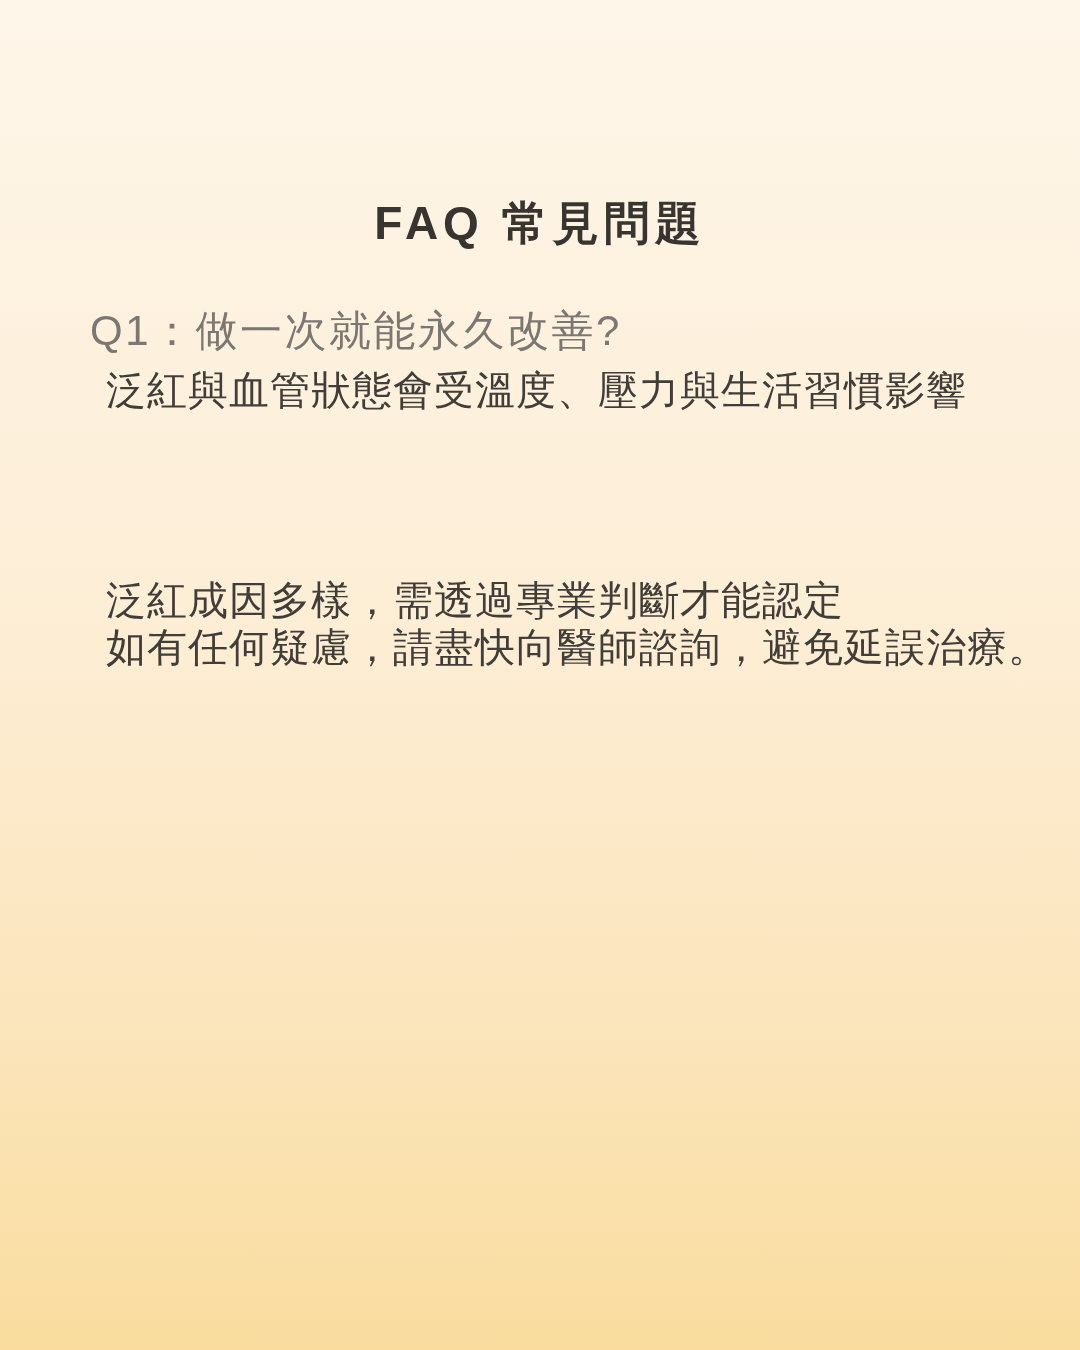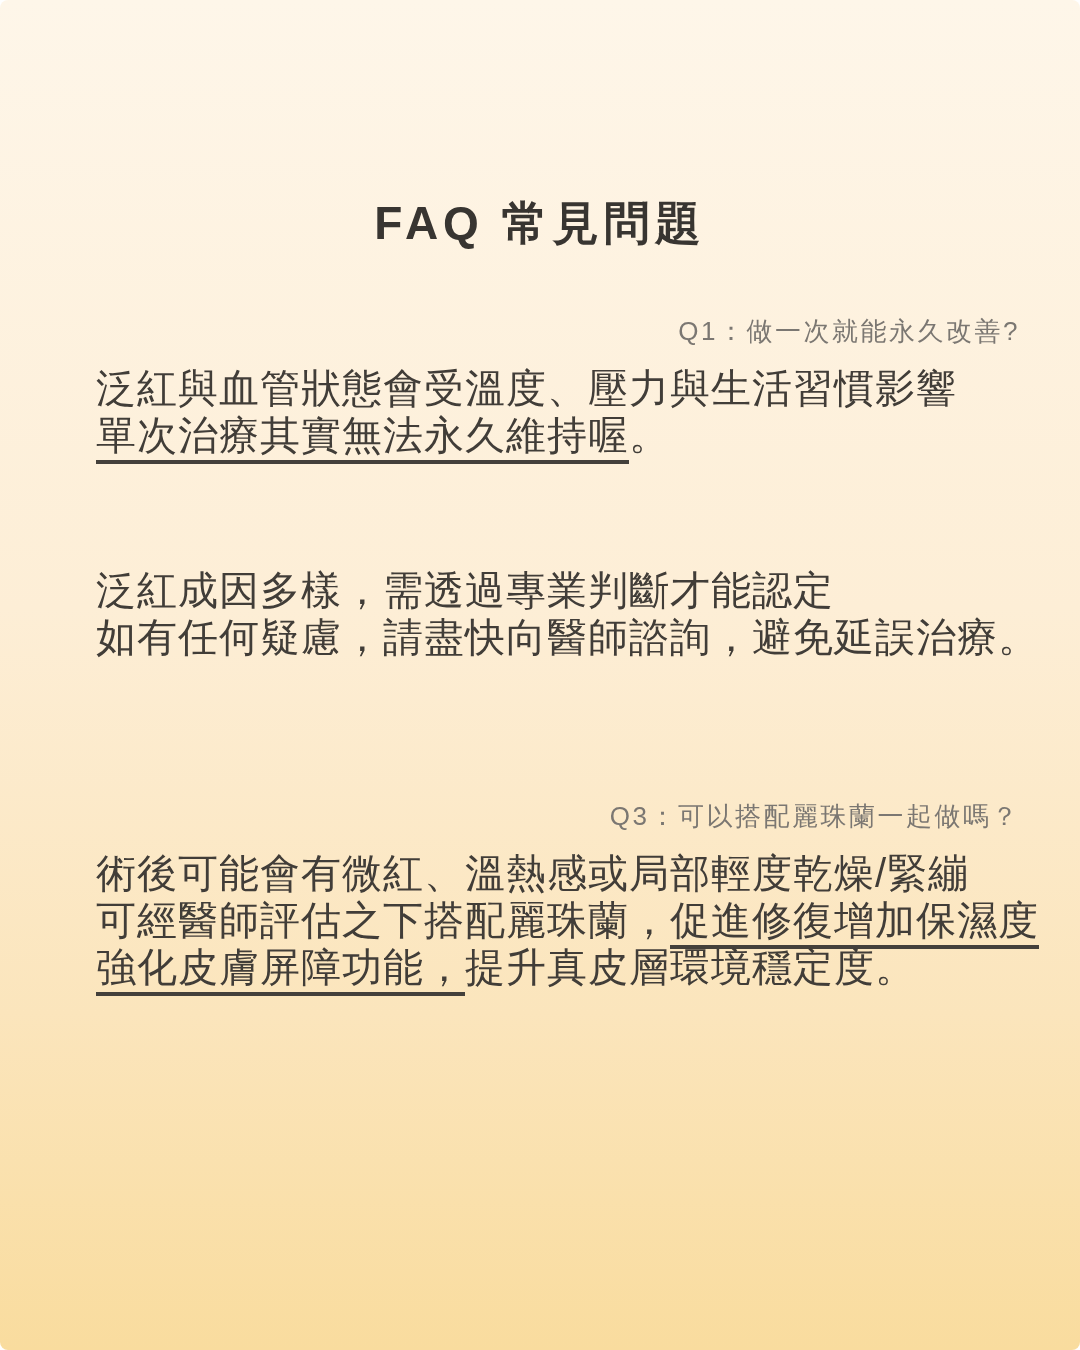--- a/index.html
+++ b/index.html
@@ -2,45 +2,43 @@
 <html><head>
 <meta charset="utf-8">
 <style>
   html,body{margin:0;padding:0;}
   .page{
     position:relative;
     width:1080px;height:1350px;
     background:linear-gradient(180deg,#fef6e9 0%,#fdeed6 45%,#fbe5bc 75%,#f9dc9e 100%);
     font-family:"Liberation Sans","DejaVu Sans",sans-serif;
     overflow:hidden;
-    border-radius:8px;
   }
   .title{
     position:absolute;top:166px;left:0;width:1080px;
     text-align:center;
     font-size:46px;font-weight:700;letter-spacing:5px;
     color:#383531;
     line-height:52px;
   }
   .faq-item{
     position:absolute;left:90px;width:930px;
   }
   .q1{top:311px;}
   .q2{top:561px;}
   .q3{top:796px;}
   .q4{top:1089px;}
   .question{
-    font-size:26px;font-weight:500;
+    font-size:42px;font-weight:500;
     color:#7b7772;
     letter-spacing:2.5px;
     line-height:40px;
     margin:0 0 14px 0;
-    text-align:right;
   }
-  .answer{margin:6px;}
+  .answer{margin:16px;}
   .answer-line{
     font-size:40px;font-weight:500;
     color:#413d38;
     letter-spacing:1px;
     line-height:47px;
     white-space:nowrap;
   }
   .answer-line .u{
     text-decoration:underline;
     text-decoration-thickness:3.5px;
@@ -52,36 +50,27 @@
 <body>
 
 <div class="page">
 
   <h1 class="title">FAQ 常見問題</h1>
 
   <section class="faq-item q1">
     <h2 class="question">Q1：做一次就能永久改善?</h2>
     <div class="answer">
         <div class="answer-line"><span>泛紅與血管狀態會受溫度、壓力與生活習慣影響</span></div>
-        <div class="answer-line"><span class="u">單次治療其實無法永久維持喔</span><span>。</span></div>
       </div>
   </section>
 
   <section class="faq-item q2">
     <div class="answer">
         <div class="answer-line"><span>泛紅成因多樣，需透過專業判斷才能認定</span></div>
         <div class="answer-line"><span>如有任何疑慮，請盡快向醫師諮詢，避免延誤治療。</span></div>
       </div>
   </section>
 
-  <section class="faq-item q3">
-    <h2 class="question">Q3：可以搭配麗珠蘭一起做嗎？</h2>
-    <div class="answer">
-        <div class="answer-line"><span>術後可能會有微紅、溫熱感或局部輕度乾燥/緊繃</span></div>
-        <div class="answer-line"><span>可經醫師評估之下搭配麗珠蘭，</span><span class="u">促進修復增加保濕度</span></div>
-        <div class="answer-line"><span class="u">強化皮膚屏障功能，</span><span>提升真皮層環境穩定度。</span></div>
-      </div>
-  </section>
 
   <section class="faq-item q4">
   </section>
 
 </div>
 
 </body></html>

